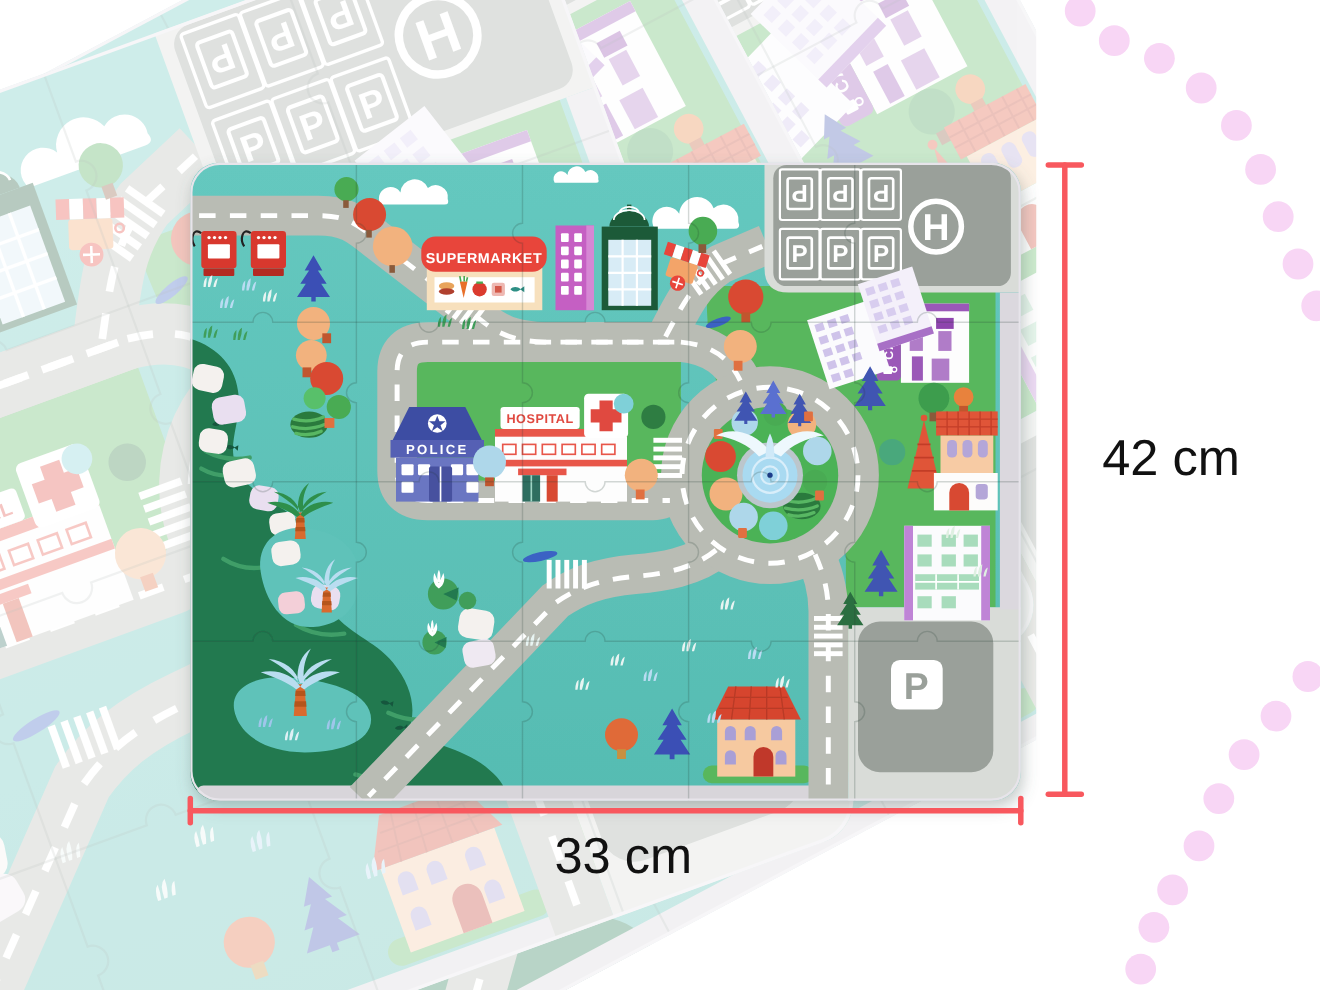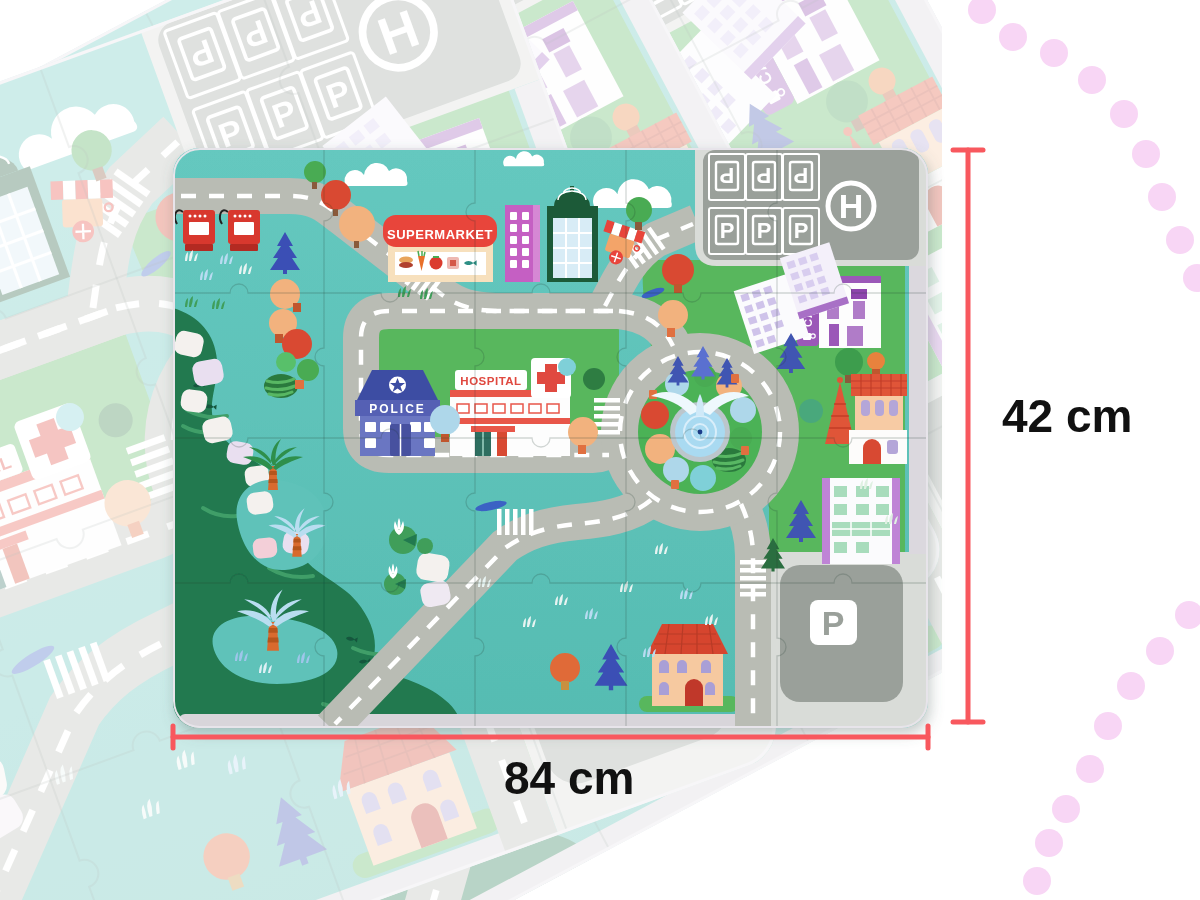--- a/index.html
+++ b/index.html
@@ -1,19 +1,19 @@
 <!DOCTYPE html>
 <html><head>
 <meta charset="utf-8">
 <style>
   html,body{margin:0;padding:0;background:#fff;}
   .stage{position:relative;width:1200px;height:900px;background:#ffffff;overflow:hidden;
          font-family:"Liberation Sans","DejaVu Sans",sans-serif;}
   svg.scene{position:absolute;left:0;top:0;}
-  .dim-label{position:absolute;font-weight:700;font-size:46px;color:#111111;white-space:nowrap;}
+  .dim-label{position:absolute;font-weight:400;font-size:46px;color:#111111;white-space:nowrap;}
   text{font-family:"Liberation Sans","DejaVu Sans",sans-serif;}
 </style>
 </head>
 <body>
 
 <div class="stage">
 <svg class="scene" width="1200" height="900" viewBox="0 0 1200 900">
   <defs>
     <clipPath id="boardClip">
           <rect x="0" y="0" width="755" height="580" rx="26"></rect>
@@ -561,14 +561,14 @@
     </g>
     <g>
       <path d="M173,726 V748"></path>
           <path d="M173,737 H928"></path>
           <path d="M928,726 V748"></path>
     </g>
   </g>
 </svg>
 
 <div class="dim-label" style="left:1002px; top:389px;">42 cm</div>
-<div class="dim-label" style="left:504px; top:751px;">84 cm</div>
+<div class="dim-label" style="left:504px; top:751px;">33 cm</div>
 </div>
 
 </body></html>

